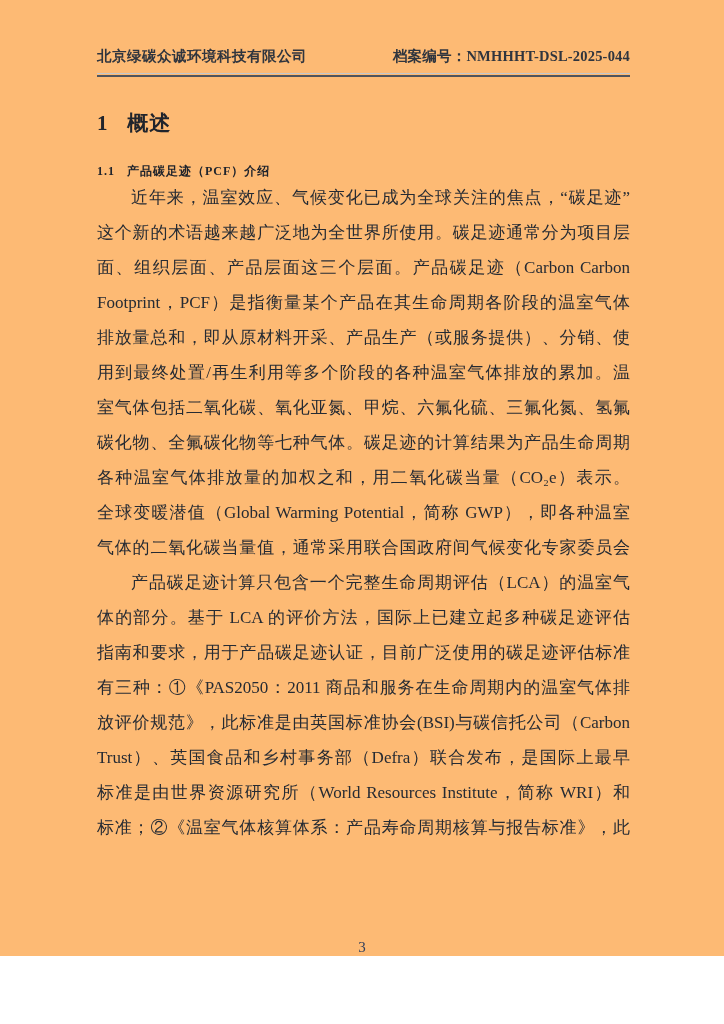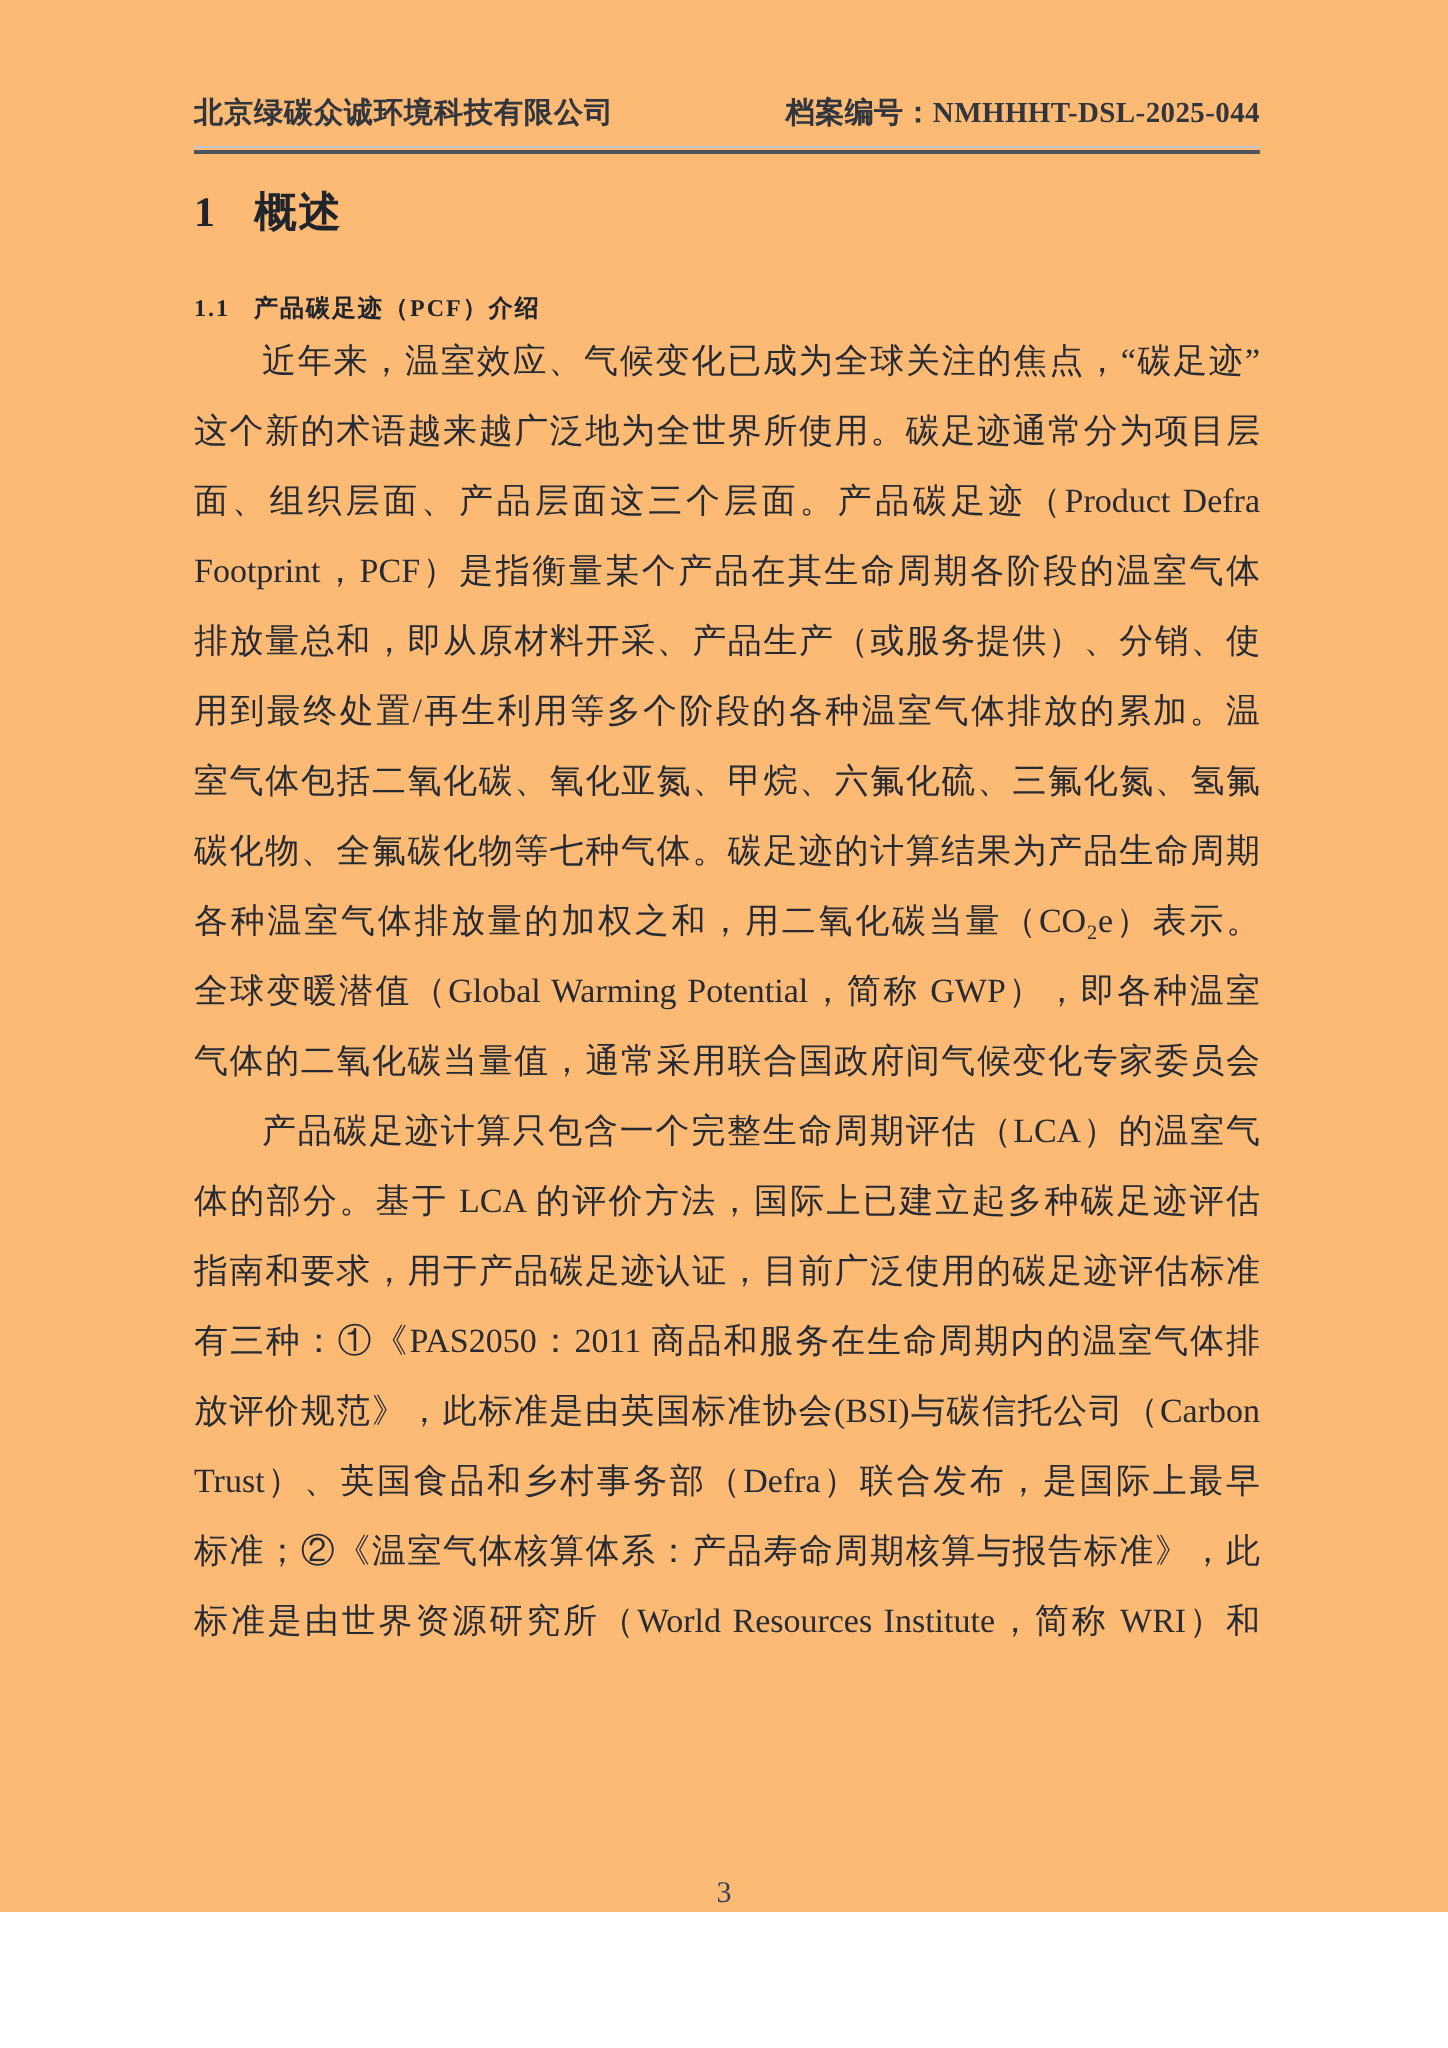--- a/index.html
+++ b/index.html
@@ -32,21 +32,21 @@
     font-weight: bold;
     color: #30353e;
     letter-spacing: 0.5px;
   }
   .doc-header .archive { letter-spacing: 0.2px; }
   .header-rule { margin-top: 7px; }
   .header-rule .rule-light { height: 1px; background: #c3c7cd; }
   .header-rule .rule-dark  { height: 2px; background: #50545c; margin-top: 1px; }
   
   .h1 {
-    margin-top: 15px;
+    margin-top: 32px;
     font-size: 21px;
     font-weight: bold;
     color: #20242c;
     white-space: pre;
     letter-spacing: 1px;
   }
   .h2 {
     margin-top: 26px;
     font-size: 12px;
     font-weight: bold;
@@ -98,39 +98,39 @@
       <div class="rule-dark"></div>
     </div>
 
     <div class="h1">1   概述</div>
     <div class="h2">1.1   产品碳足迹（PCF）介绍</div>
 
     <div class="body-text">
         <div class="paragraph">
           <div class="line indent">近年来，温室效应、气候变化已成为全球关注的焦点，“碳足迹”</div>
           <div class="line">这个新的术语越来越广泛地为全世界所使用。碳足迹通常分为项目层</div>
-          <div class="line">面、组织层面、产品层面这三个层面。产品碳足迹（Product Defra</div>
+          <div class="line">面、组织层面、产品层面这三个层面。产品碳足迹（Carbon Carbon</div>
           <div class="line">Footprint，PCF）是指衡量某个产品在其生命周期各阶段的温室气体</div>
           <div class="line">排放量总和，即从原材料开采、产品生产（或服务提供）、分销、使</div>
           <div class="line">用到最终处置/再生利用等多个阶段的各种温室气体排放的累加。温</div>
           <div class="line">室气体包括二氧化碳、氧化亚氮、甲烷、六氟化硫、三氟化氮、氢氟</div>
           <div class="line">碳化物、全氟碳化物等七种气体。碳足迹的计算结果为产品生命周期</div>
           <div class="line">各种温室气体排放量的加权之和，用二氧化碳当量（CO₂e）表示。</div>
           <div class="line">全球变暖潜值（Global Warming Potential，简称 GWP），即各种温室</div>
           <div class="line">气体的二氧化碳当量值，通常采用联合国政府间气候变化专家委员会</div>
         </div>
         <div class="paragraph">
           <div class="line indent">产品碳足迹计算只包含一个完整生命周期评估（LCA）的温室气</div>
           <div class="line">体的部分。基于 LCA 的评价方法，国际上已建立起多种碳足迹评估</div>
           <div class="line">指南和要求，用于产品碳足迹认证，目前广泛使用的碳足迹评估标准</div>
           <div class="line">有三种：①《PAS2050：2011 商品和服务在生命周期内的温室气体排</div>
           <div class="line">放评价规范》，此标准是由英国标准协会(BSI)与碳信托公司（Carbon</div>
           <div class="line">Trust）、英国食品和乡村事务部（Defra）联合发布，是国际上最早</div>
+          <div class="line">标准是由世界资源研究所（World Resources Institute，简称 WRI）和</div>
           <div class="line">标准；②《温室气体核算体系：产品寿命周期核算与报告标准》，此</div>
-          <div class="line">标准是由世界资源研究所（World Resources Institute，简称 WRI）和</div>
         </div>
       </div>
 
   </div>
 
   <div class="footer">
     <span class="page-number">3</span>
   </div>
 </div>
 

